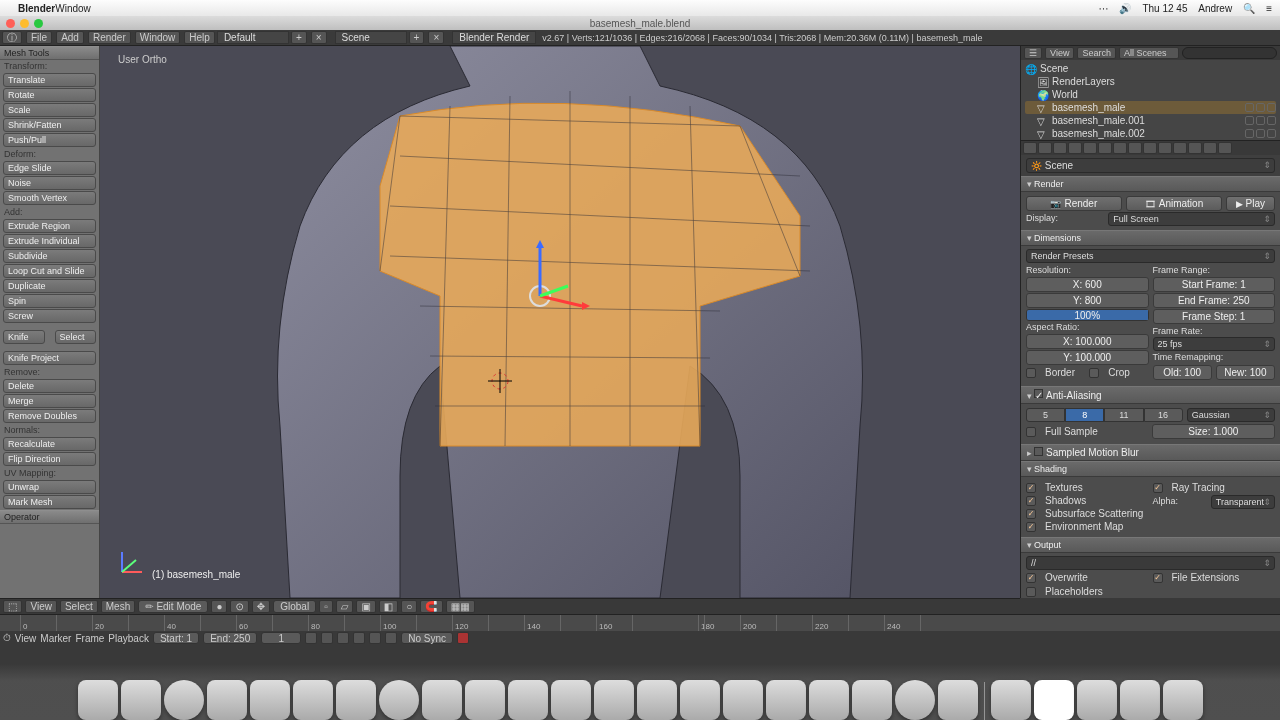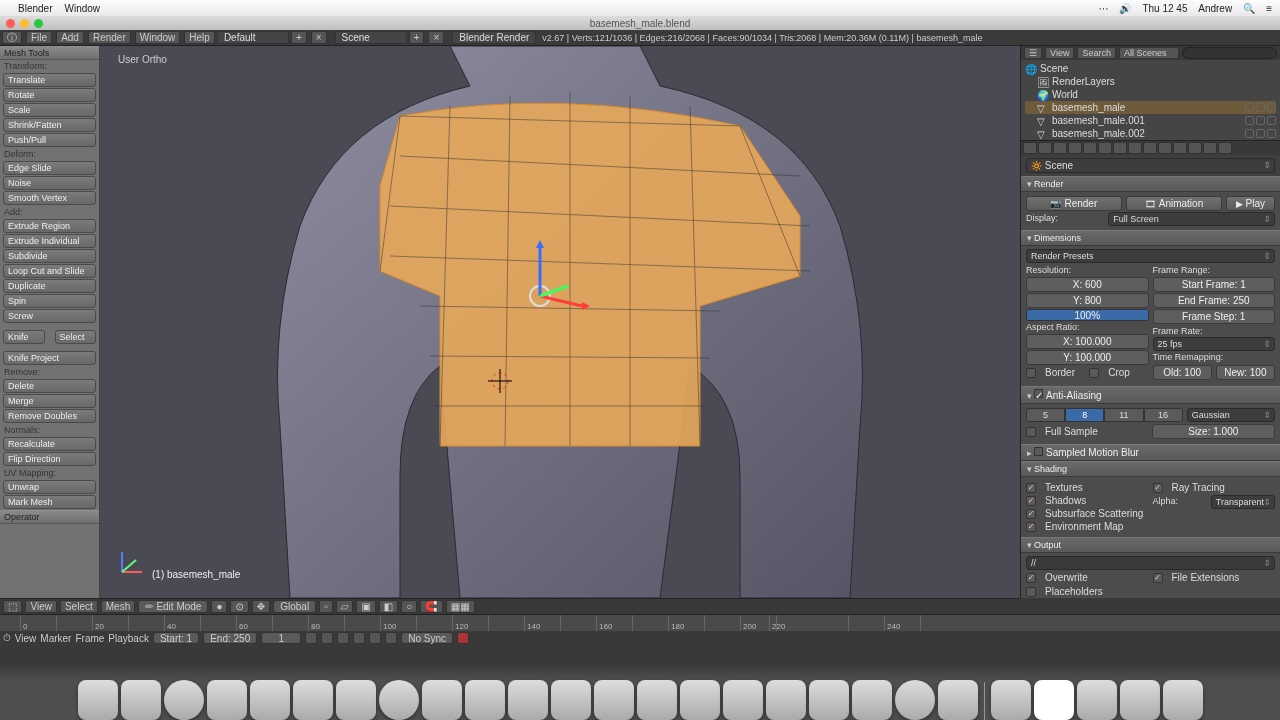--- a/index.html
+++ b/index.html
@@ -1,21 +1,21 @@
 <!DOCTYPE html>
 <html><head>
 <meta charset="utf-8">
 <style>
 * { margin:0; padding:0; box-sizing:border-box; font-family:"Helvetica Neue",Arial,sans-serif; font-size:10px; }
 body { width:1280px; height:720px; background:#393939; overflow:hidden; position:relative; }
 
 
 .mac-menubar { height:16px; width:100%; background:linear-gradient(#fdfdfd,#e8e8e8); display:flex; align-items:center; padding:0 8px; color:#222; font-size:11px; }
 .mac-menubar .apple { margin-right:10px; }
-.mac-menubar .app { font-weight:400; margin-right:12px; }
+.mac-menubar .app { font-weight:700; }
 .mac-menubar .menu { margin-right:12px; }
 .mac-menubar .spacer { flex:1; }
 .mac-menubar .right span { margin-left:8px; }
 
 
 .win-title { height:14px; width:100%; background:linear-gradient(#dcdcdc,#bfbfbf); display:flex; align-items:center; justify-content:center; color:#555; font-size:10px; position:relative;}
 .win-title .traffic { position:absolute; left:6px; display:flex; gap:5px;}
 .win-title .dot{ width:9px; height:9px; border-radius:50%; }
 .win-title .r{background:#ff5f57;} .win-title .y{background:#febc2e;} .win-title .g{background:#28c840;}
 
@@ -499,29 +499,29 @@
       </div>
       <div class="tick" style="left: 488px;"></div>
       <div class="tick" style="left: 524px;">
         <span>140</span>
       </div>
       <div class="tick" style="left: 560px;"></div>
       <div class="tick" style="left: 596px;">
         <span>160</span>
       </div>
       <div class="tick" style="left: 632px;"></div>
-      <div class="tick" style="left: 668px;">
+      <div class="tick" style="left: 698px;">
         <span>180</span>
       </div>
       <div class="tick" style="left: 704px;"></div>
       <div class="tick" style="left: 740px;">
         <span>200</span>
       </div>
       <div class="tick" style="left: 776px;"></div>
-      <div class="tick" style="left: 769px;">
+      <div class="tick" style="left: 812px;">
         <span>220</span>
       </div>
       <div class="tick" style="left: 848px;"></div>
       <div class="tick" style="left: 884px;">
         <span>240</span>
       </div>
       <div class="tick" style="left: 920px;"></div>
     </div>
   <div class="tl-hdr">
     <span class="btn">⏱</span>

